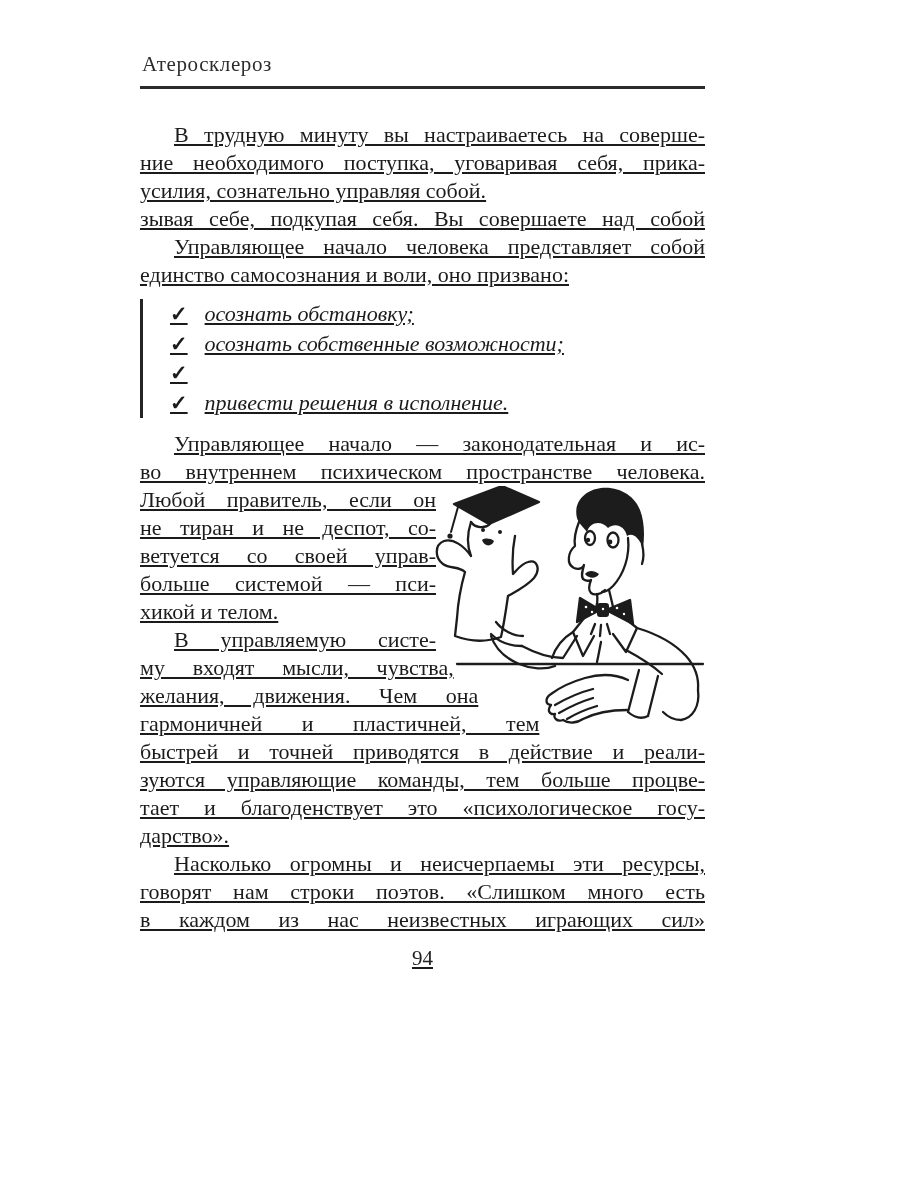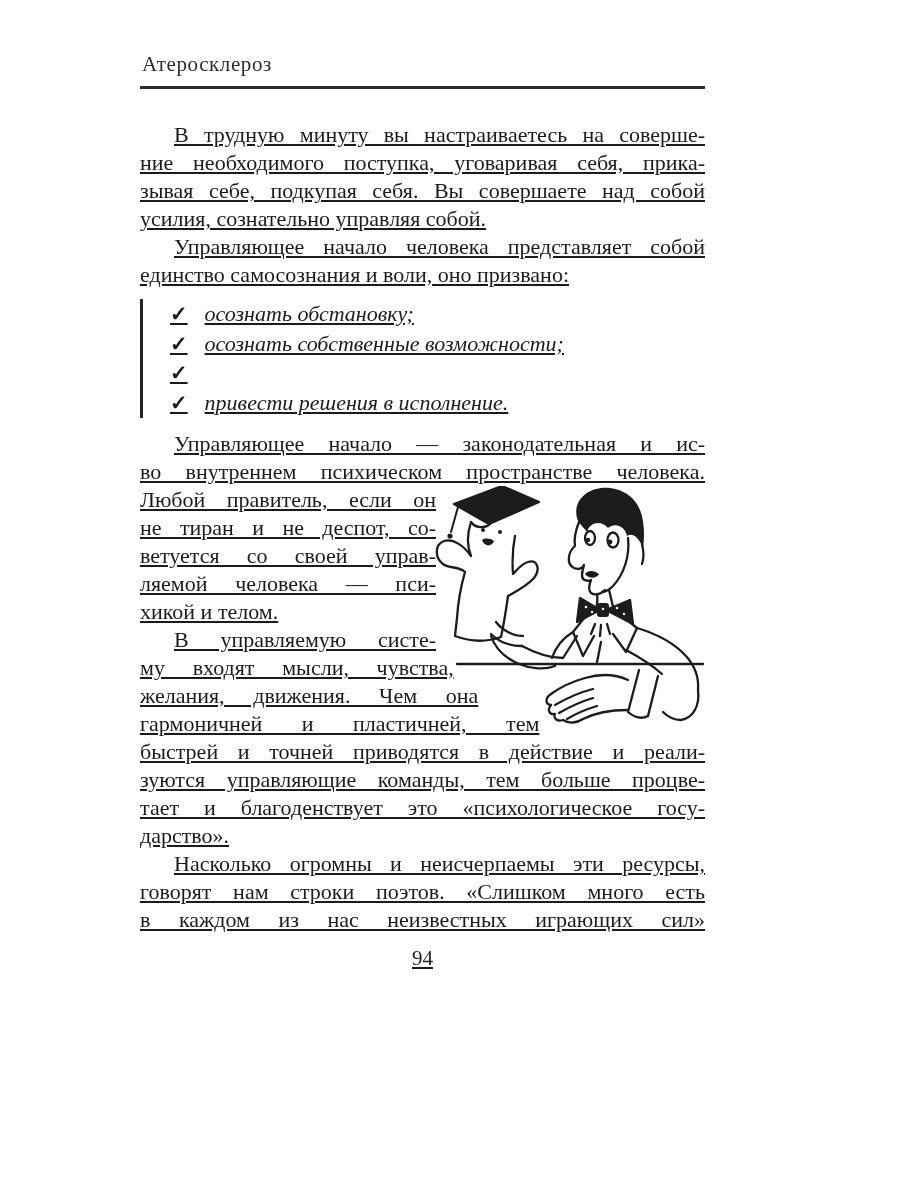--- a/index.html
+++ b/index.html
@@ -36,22 +36,22 @@
 <div class="page">
   <div class="content">
 
     <div class="running-head">Атеросклероз</div>
 
     <div class="body-text">
 
       <div class="para">
         <div class="ln ind">В трудную минуту вы настраиваетесь на соверше-</div>
         <div class="ln">ние необходимого поступка, уговаривая себя, прика-</div>
+        <div class="ln last">усилия, сознательно управляя собой.</div>
         <div class="ln">зывая себе, подкупая себя. Вы совершаете над собой</div>
-        <div class="ln last">усилия, сознательно управляя собой.</div>
       </div>
 
       <div class="para">
         <div class="ln ind">Управляющее начало человека представляет собой</div>
         <div class="ln last">единство самосознания и воли, оно призвано:</div>
       </div>
 
       <div class="checklist">
         <div class="q-item">
           <span class="q-check">✓</span>
@@ -141,21 +141,21 @@
                 <path d="M201 194 C188 188 172 188 158 192 C144 196 132 202 124 208 C118 212 118 218 124 219 C120 224 122 229 128 228 C126 232 130 236 136 234 C142 238 150 237 156 233 C170 226 186 224 200 224"></path>
                 <path d="M128 219 C140 212 154 206 166 203 M132 227 C144 220 156 215 166 212 M140 233 C150 227 160 223 170 220"></path>
               </g>
             </g>
           </svg>
         </span>
 
         <div class="ln">Любой правитель, если он</div>
         <div class="ln">не тиран и не деспот, со-</div>
         <div class="ln">ветуется со своей управ-</div>
-        <div class="ln">ляемой человека — пси-</div>
+        <div class="ln">больше системой — пси-</div>
         <div class="ln last">хикой и телом.</div>
       </div>
 
       <div class="para">
         <div class="ln ind">В управляемую систе-</div>
         <div class="ln">му входят мысли, чувства,</div>
         <div class="ln">желания, движения. Чем она</div>
         <div class="ln">гармоничней и пластичней, тем</div>
         <div class="ln">быстрей и точней приводятся в действие и реали-</div>
         <div class="ln">зуются управляющие команды, тем больше процве-</div>

